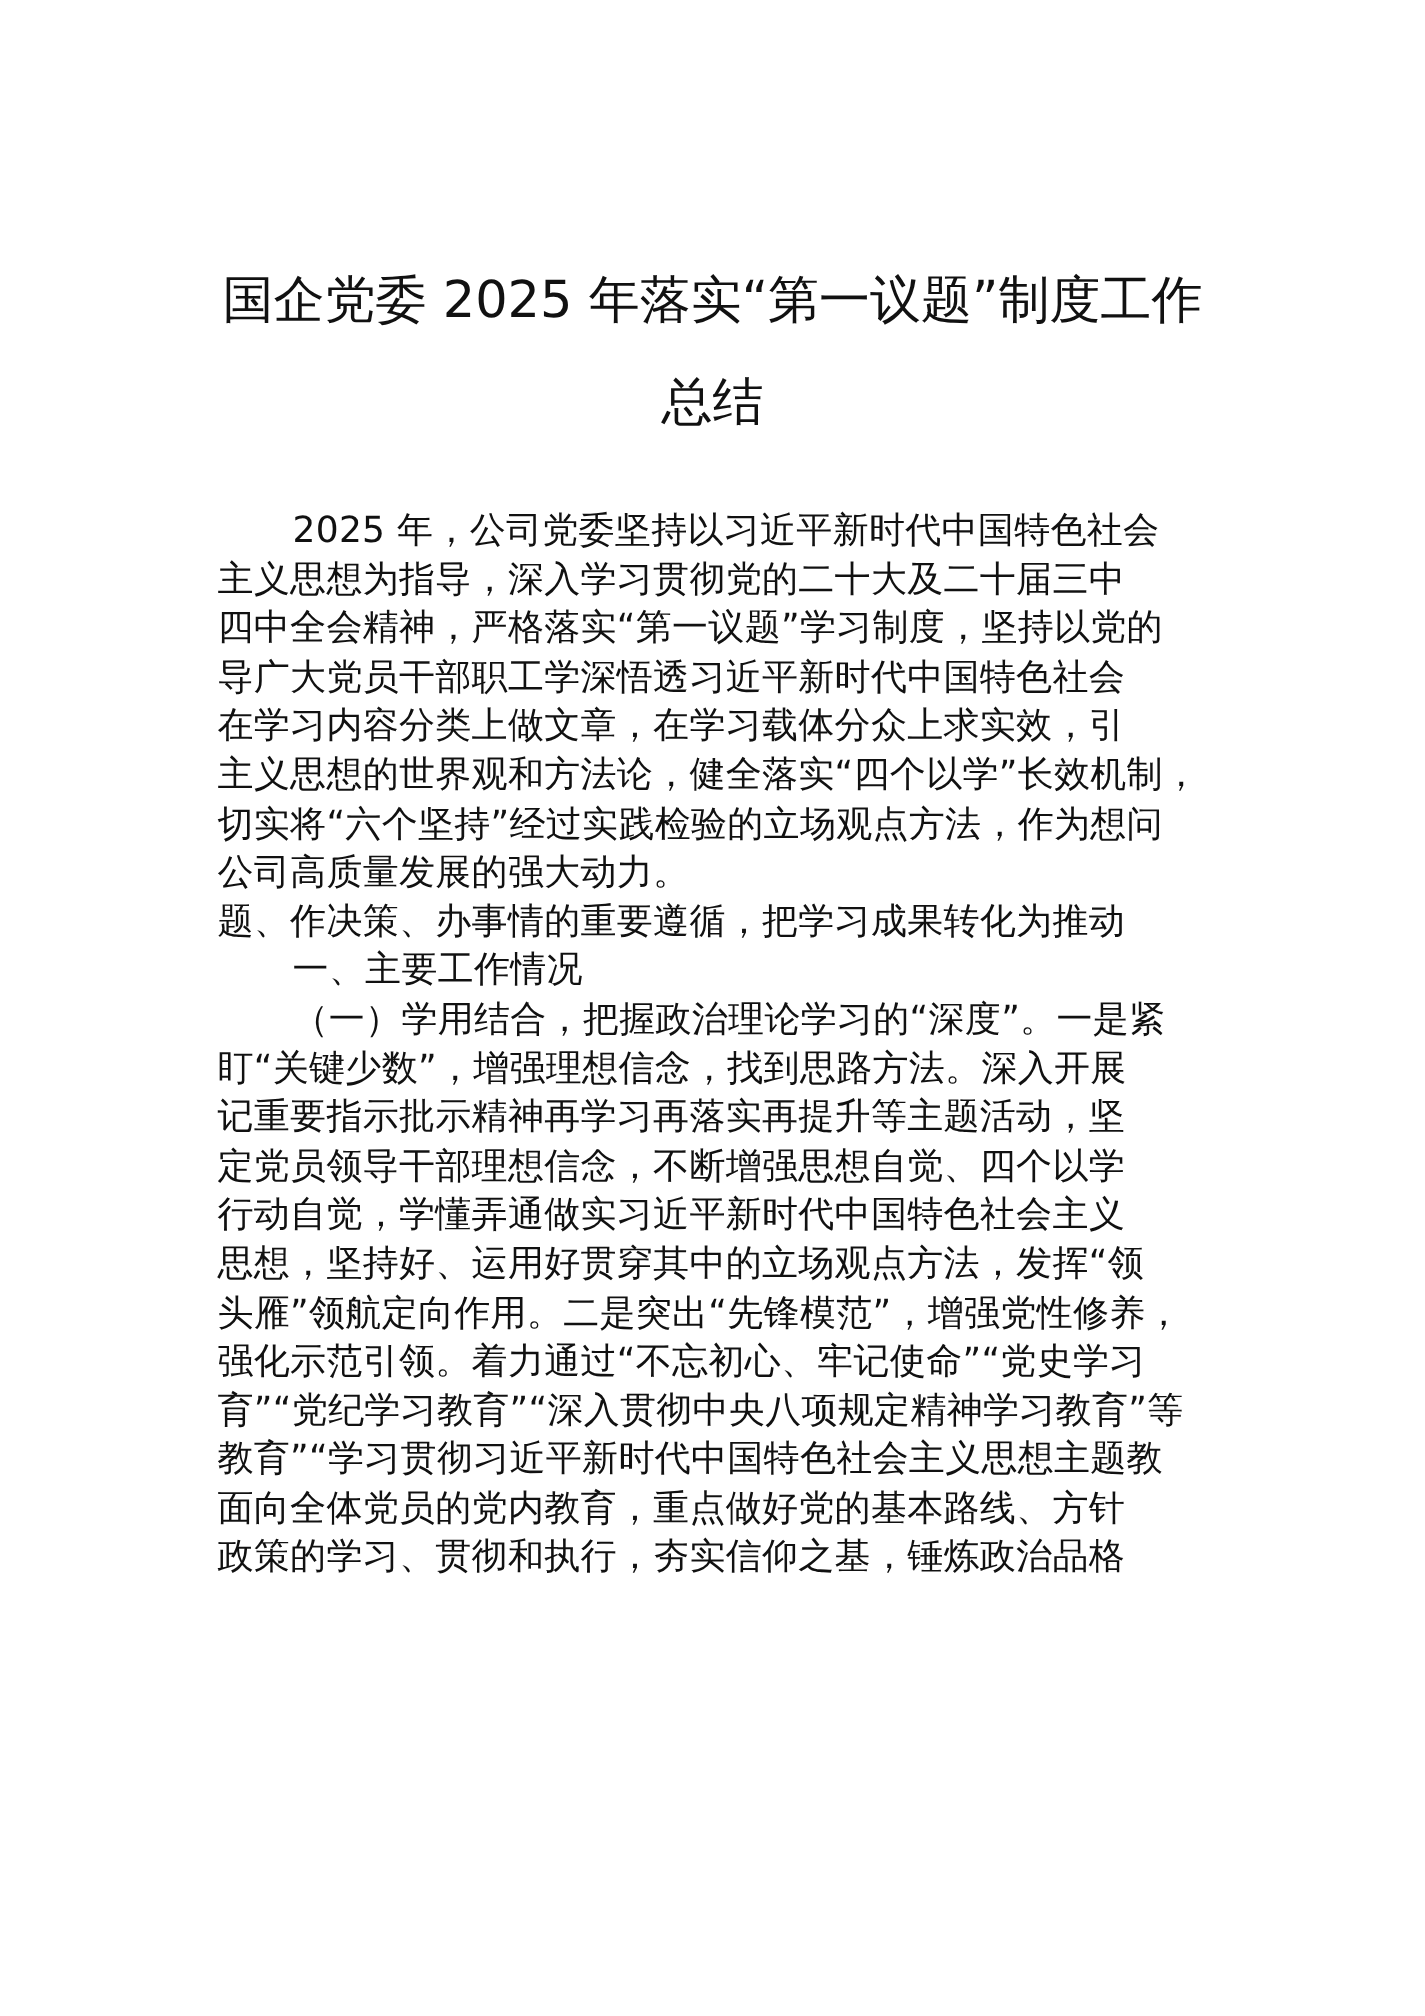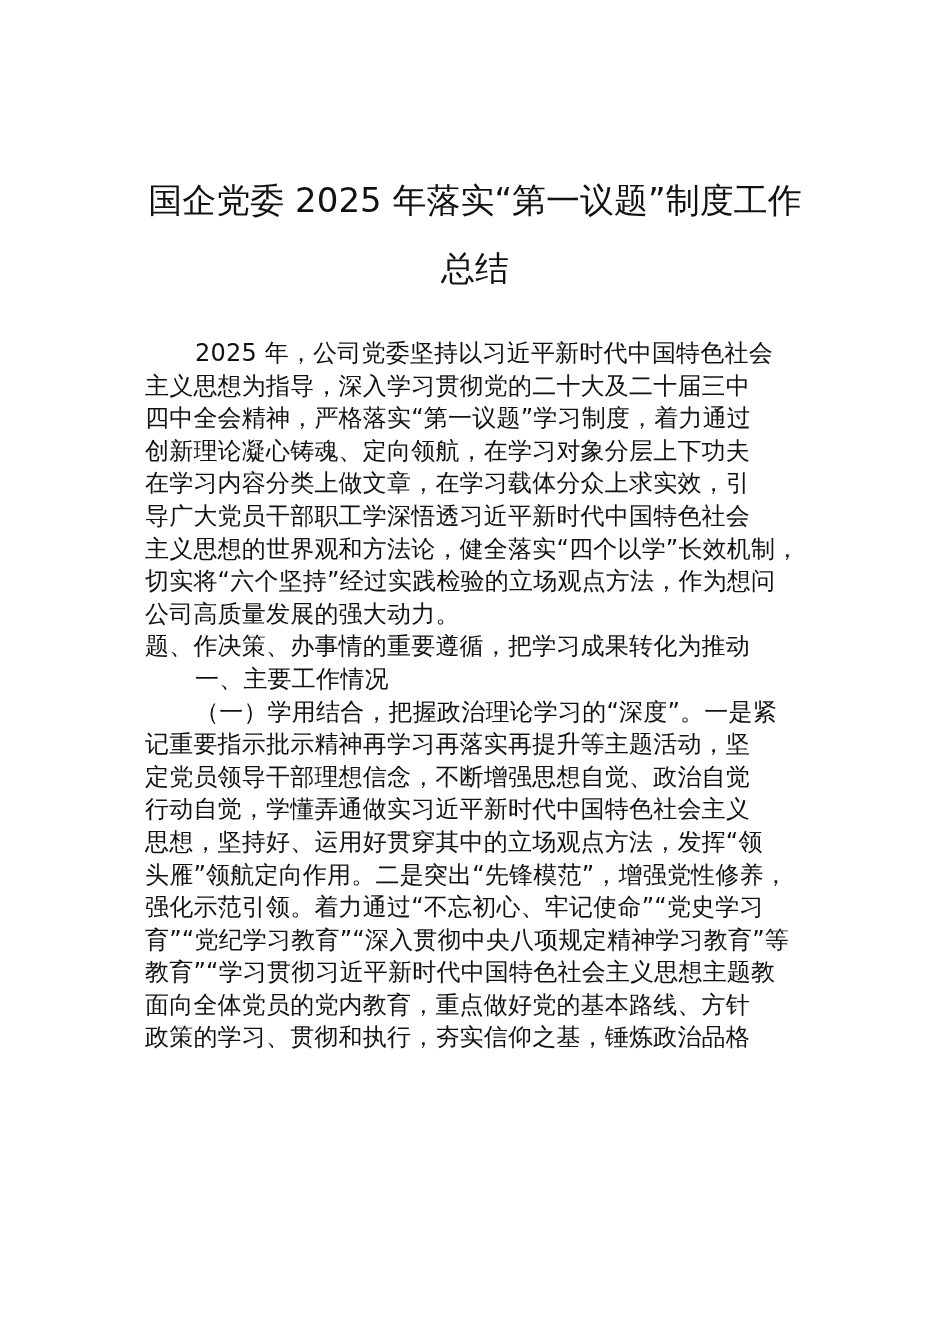--- a/index.html
+++ b/index.html
@@ -18,32 +18,32 @@
 </head>
 <body>
 
 <div class="page">
   <div class="title l1">国企党委 2025 年落实“第一议题”制度工作</div>
   <div class="title l2">总结</div>
 
   <div class="body" id="body">
       <div class="line indent">2025 年，公司党委坚持以习近平新时代中国特色社会</div>
       <div class="line">主义思想为指导，深入学习贯彻党的二十大及二十届三中</div>
-      <div class="line">四中全会精神，严格落实“第一议题”学习制度，着力通过</div>
-      <div class="line">创新理论凝心铸魂、定向领航，在学习对象分层上下功夫</div>
+      <div class="line">四中全会精神，严格落实“第一议题”学习制度，坚持以党的</div>
+      <div class="line">导广大党员干部职工学深悟透习近平新时代中国特色社会</div>
       <div class="line">在学习内容分类上做文章，在学习载体分众上求实效，引</div>
-      <div class="line">导广大党员干部职工学深悟透习近平新时代中国特色社会</div>
       <div class="line">主义思想的世界观和方法论，健全落实“四个以学”长效机制，</div>
       <div class="line">切实将“六个坚持”经过实践检验的立场观点方法，作为想问</div>
       <div class="line">公司高质量发展的强大动力。</div>
       <div class="line">题、作决策、办事情的重要遵循，把学习成果转化为推动</div>
       <div class="line indent">一、主要工作情况</div>
       <div class="line indent">（一）学用结合，把握政治理论学习的“深度”。一是紧</div>
+      <div class="line">盯“关键少数”，增强理想信念，找到思路方法。深入开展</div>
       <div class="line">记重要指示批示精神再学习再落实再提升等主题活动，坚</div>
-      <div class="line">定党员领导干部理想信念，不断增强思想自觉、政治自觉</div>
+      <div class="line">定党员领导干部理想信念，不断增强思想自觉、四个以学</div>
       <div class="line">行动自觉，学懂弄通做实习近平新时代中国特色社会主义</div>
       <div class="line">思想，坚持好、运用好贯穿其中的立场观点方法，发挥“领</div>
       <div class="line">头雁”领航定向作用。二是突出“先锋模范”，增强党性修养，</div>
       <div class="line">强化示范引领。着力通过“不忘初心、牢记使命”“党史学习</div>
       <div class="line">育”“党纪学习教育”“深入贯彻中央八项规定精神学习教育”等</div>
       <div class="line">教育”“学习贯彻习近平新时代中国特色社会主义思想主题教</div>
       <div class="line">面向全体党员的党内教育，重点做好党的基本路线、方针</div>
       <div class="line">政策的学习、贯彻和执行，夯实信仰之基，锤炼政治品格</div>
     </div>
 </div>

